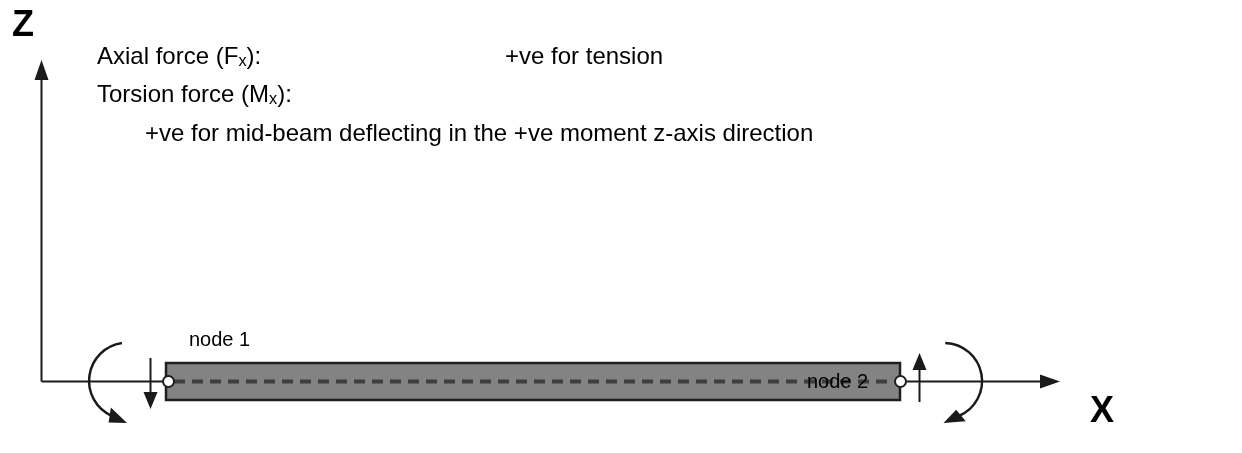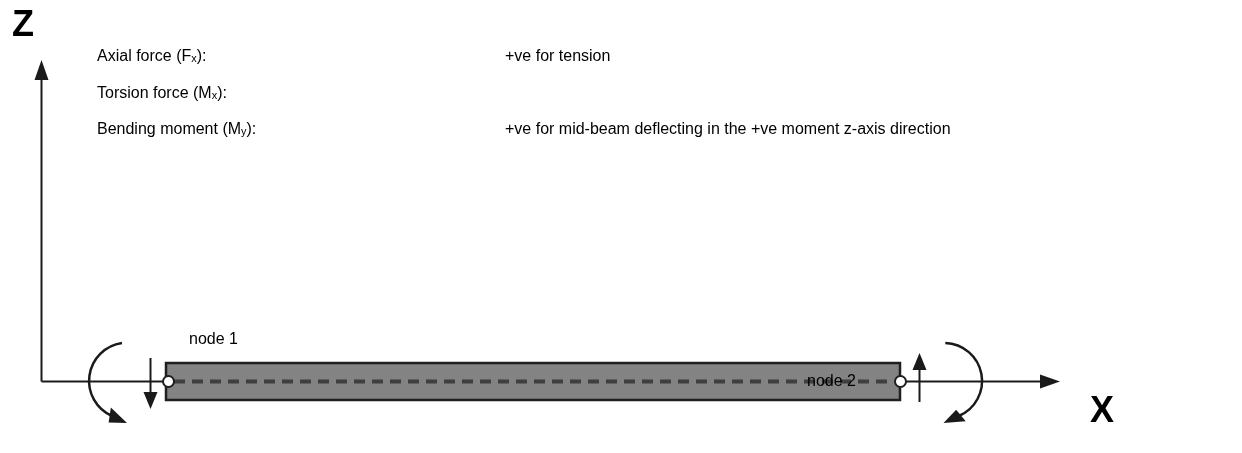--- a/index.html
+++ b/index.html
@@ -1,32 +1,32 @@
 <!DOCTYPE html>
 <html><head>
 <meta charset="utf-8">
 <style>
   html,body { margin:0; padding:0; background:#fff; }
   .canvas {
     position:relative; width:1242px; height:453px; background:#ffffff;
     font-family:"Liberation Sans", sans-serif; color:#000; overflow:hidden;
   }
   
-  .defs { position:absolute; left:97px; top:39px; font-size:16px; line-height:33.4px; }
+  .defs { position:absolute; left:97px; top:39px; font-size:24px; line-height:33.4px; }
   .def-row { display:flex; }
   .term { flex:0 0 360px; width:360px; white-space:pre; }
   .desc { flex:1 1 auto;margin-left:48px; }
   .line { white-space:pre; }
   .sub { font-size:0.68em; vertical-align:-0.12em; letter-spacing:0; }
   
   .axis-label { position:absolute; font-size:36px; font-weight:bold; line-height:36px; }
   #z-label { left:12px; top:6px; }
   #x-label { left:1090px; top:392px; }
   
-  .node-label { position:absolute; font-size:16px; line-height:24px; }
+  .node-label { position:absolute; font-size:20px; line-height:24px; }
   #node1-label { left:189px; top:327px; }
   #node2-label { left:807px; top:326px;margin-top:43px; }
   
   .diagram-svg { position:absolute; left:0; top:0; }
 </style>
 </head>
 <body>
 
 <div class="canvas">
 
@@ -40,21 +40,20 @@
     </div>
 
 
     <div class="def-row">
       <div class="term"><span>Torsion force (M</span><span class="sub">x</span><span>):</span></div>
       <div class="desc">
       </div>
     </div>
 
     <div class="def-row">
-      <div class="term"><span>Bending moment (M</span><span class="sub">y</span><span>):</span></div>
       <div class="desc">
         <div class="line">+ve for mid-beam deflecting in the +ve moment z-axis direction</div>
       </div>
     </div>
 
   </div>
 
   <svg class="diagram-svg" width="1242" height="453" viewBox="0 0 1242 453">
 
     <line x1="41.5" y1="79" x2="41.5" y2="381.5" stroke="#1a1a1a" stroke-width="2"></line>

